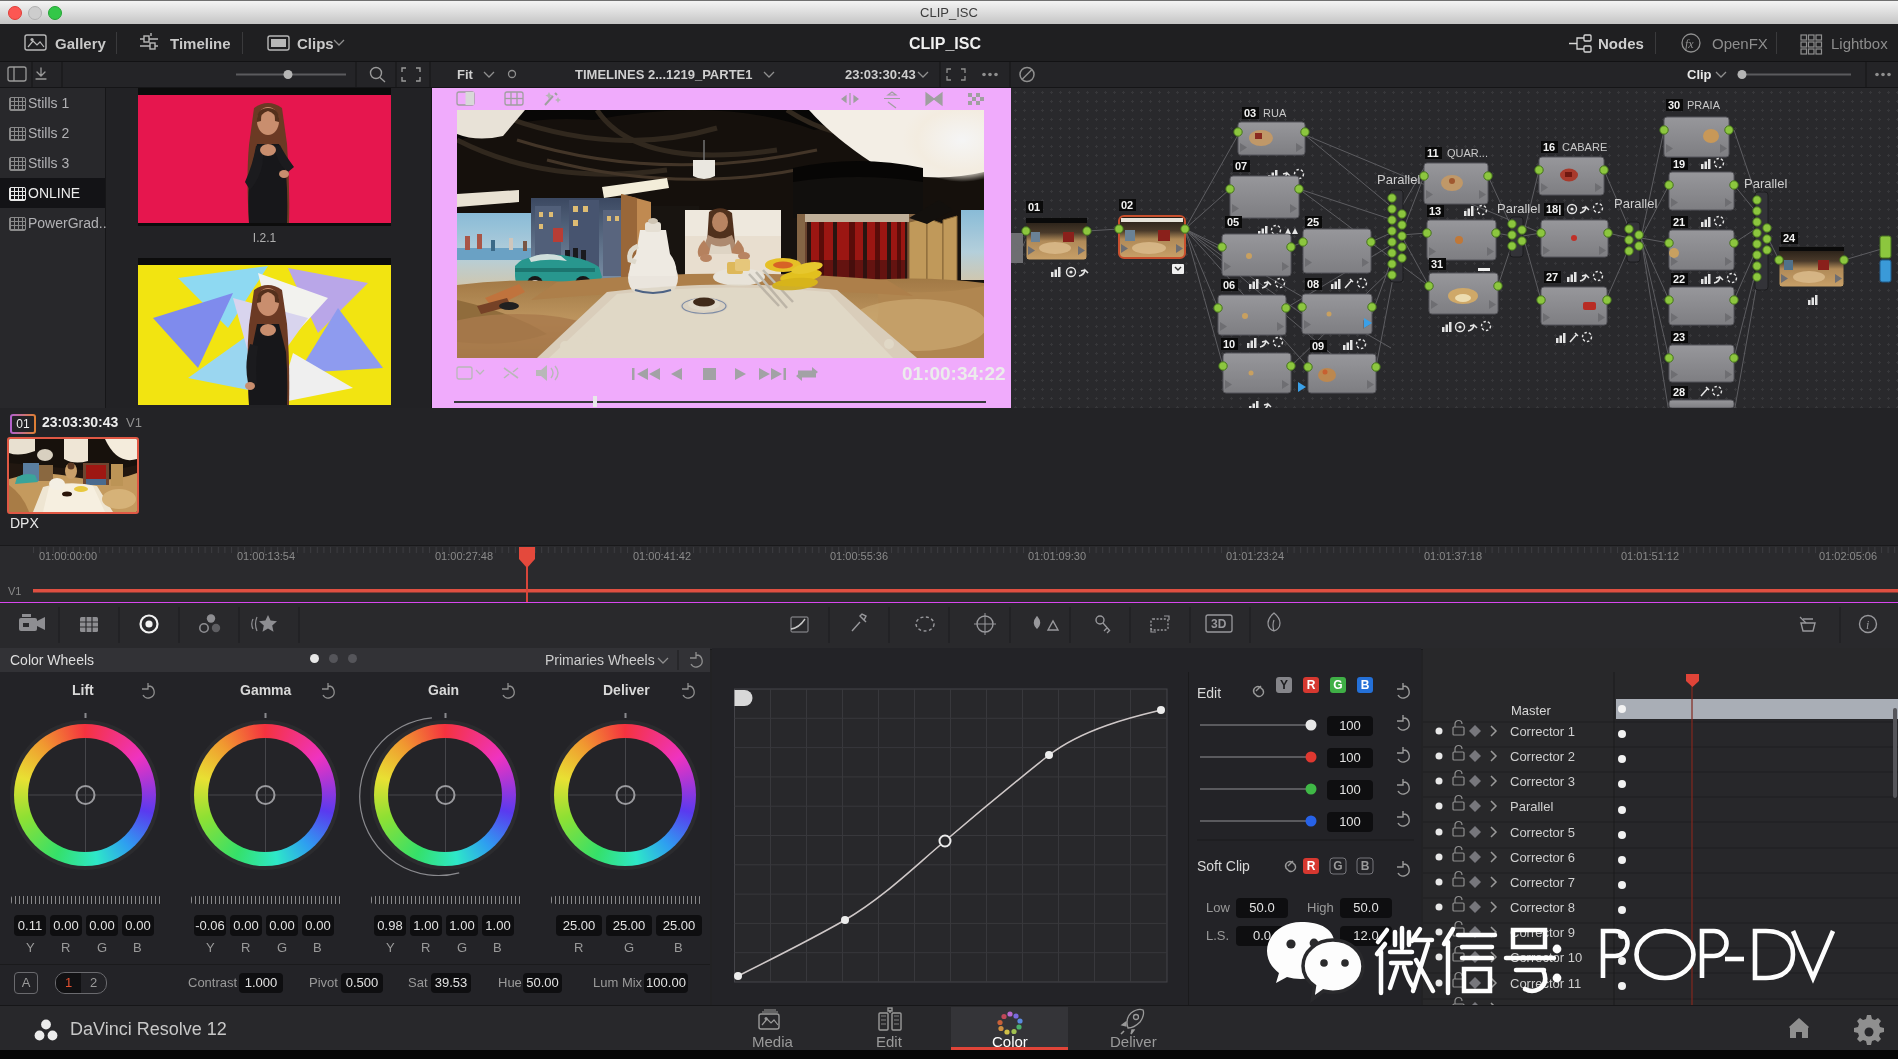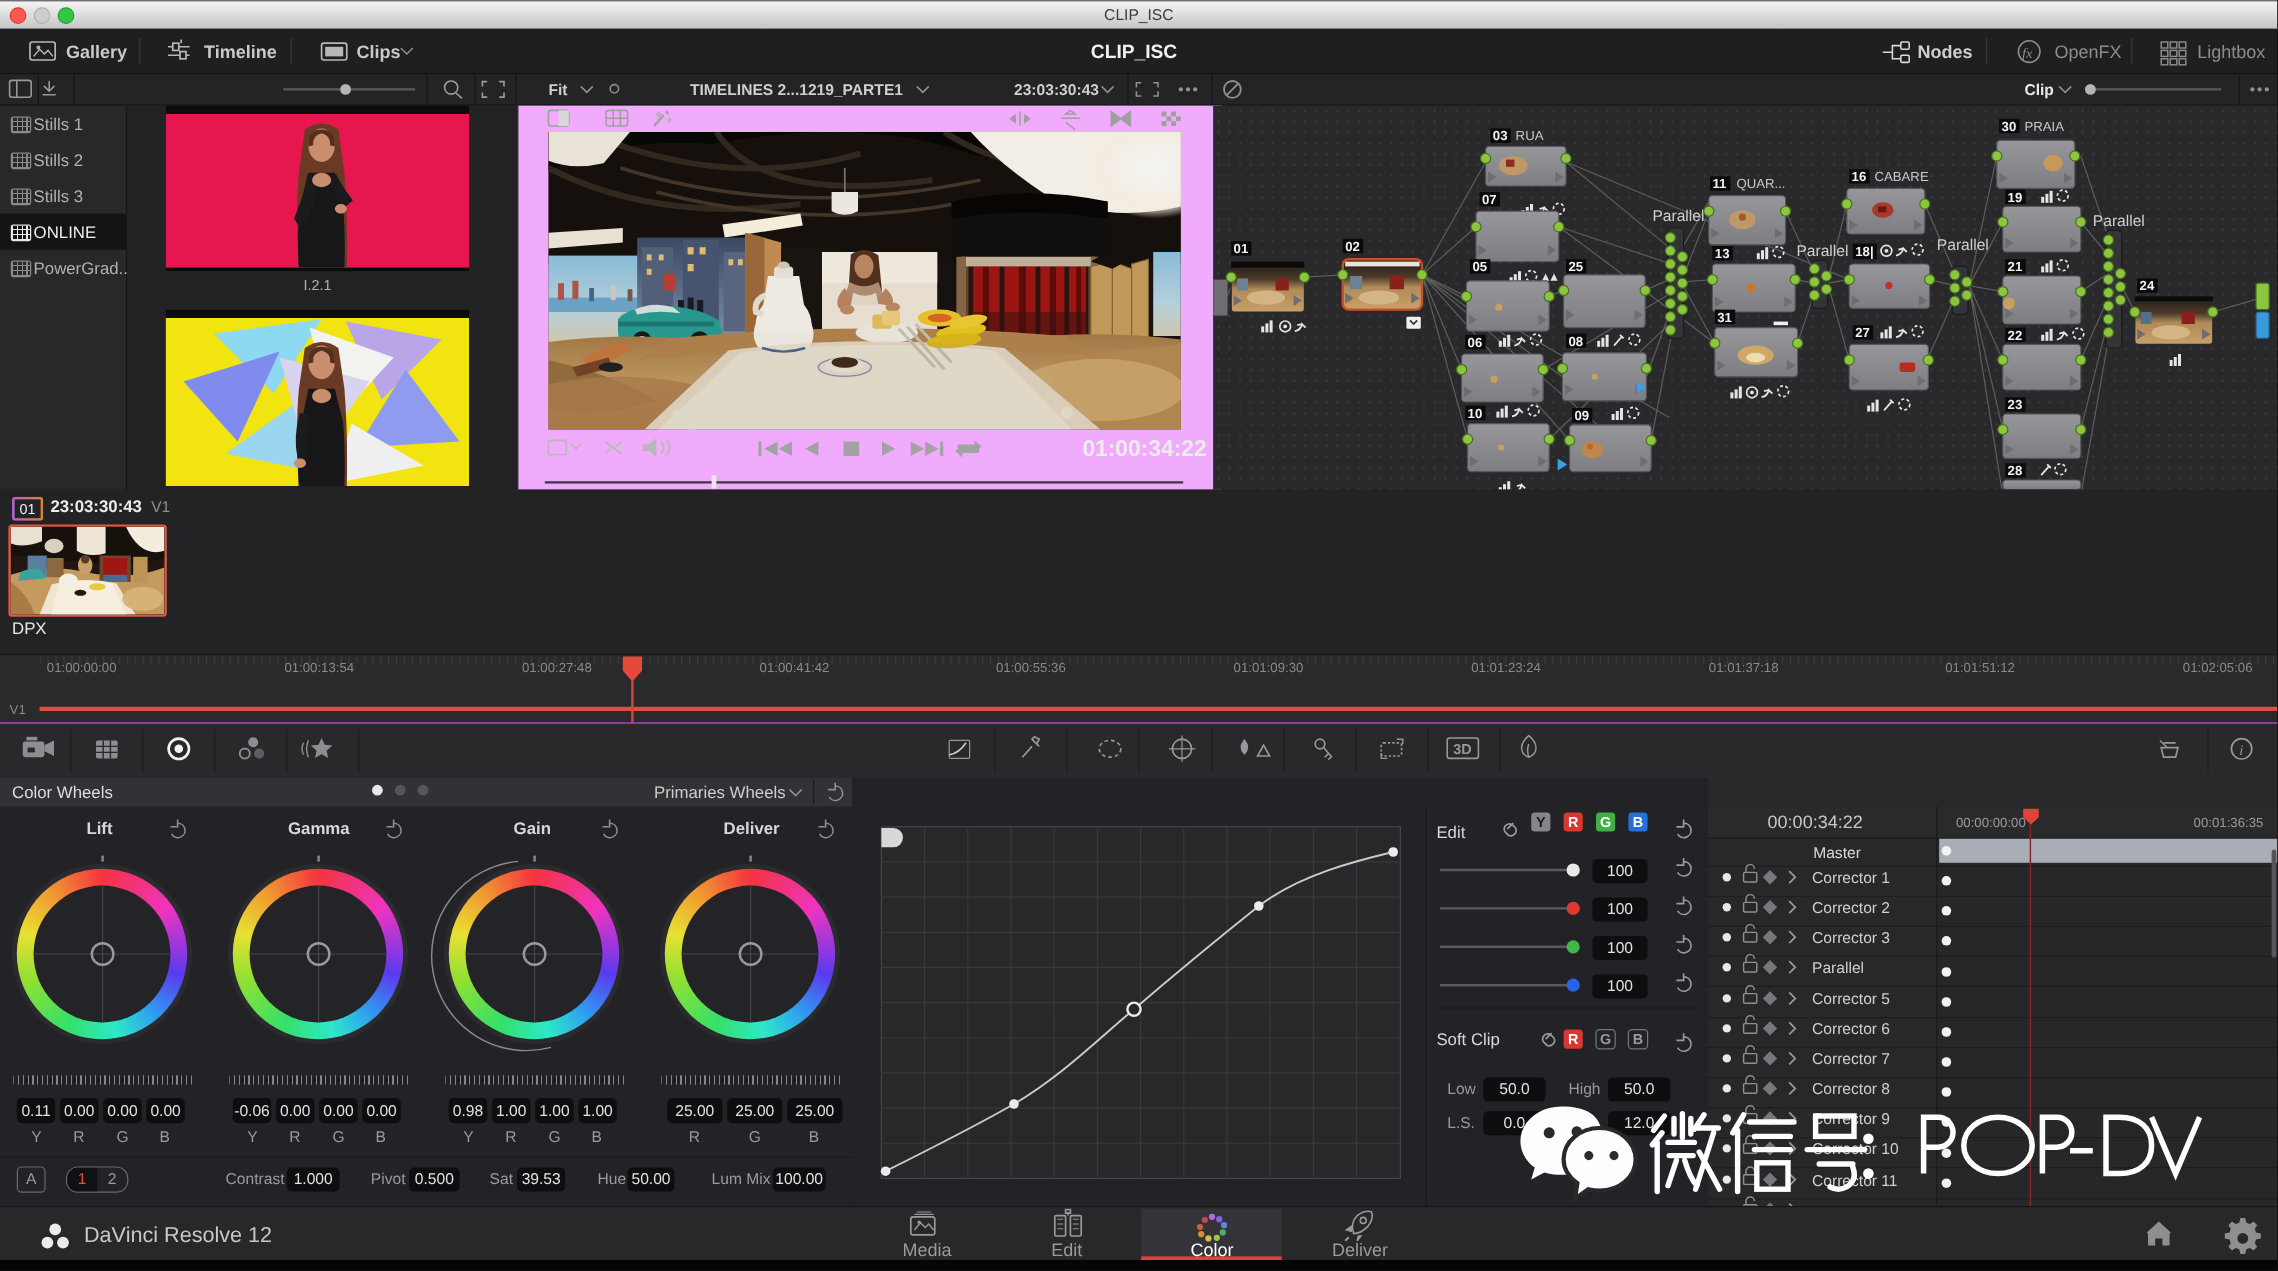--- a/index.html
+++ b/index.html
@@ -1145,25 +1145,20 @@
     <div class="glabel" style="left:494px;top:252px;">Low</div>
     <div class="numbox" style="left:524px;top:250px;width:52px;height:20px;line-height:20px;">50.0</div>
     <div class="glabel" style="left:595px;top:252px;">High</div>
     <div class="numbox" style="left:628px;top:250px;width:52px;height:20px;line-height:20px;">50.0</div>
     <div class="glabel" style="left:494px;top:280px;">L.S.</div>
     <div class="numbox" style="left:524px;top:278px;width:52px;height:20px;line-height:20px;">0.0</div>
     <div class="numbox" style="left:628px;top:278px;width:52px;height:20px;line-height:20px;">12.0</div>
   </div>
 
   <div id="kfpanel" class="abs">
-    <div class="abs" style="left:0;top:24px;width:475px;height:26px;background:#2a2a2d;border-bottom:1px solid #1e1e20;">
-      <span class="abs" style="left:50px;top:5px;color:#c8c8c8;font-size:15px;">00:00:34:22</span>
-      <span class="abs" style="left:207px;top:8px;color:#9a9a9a;font-size:11px;">00:00:00:00</span>
-      <span class="abs" style="left:405px;top:8px;color:#9a9a9a;font-size:11px;">00:01:36:35</span>
-    </div>
     <svg width="475" height="333" style="position:absolute;left:0;top:24px;">
       <rect x="193" y="26" width="282" height="302" fill="#27272a"></rect>
       <g stroke="#1e1e20" stroke-width="1">
         <line x1="0" y1="50" x2="475" y2="50"></line>
           <line x1="0" y1="75" x2="475" y2="75"></line>
         <line x1="0" y1="100" x2="475" y2="100"></line>
           <line x1="0" y1="125" x2="475" y2="125"></line>
         <line x1="0" y1="150" x2="475" y2="150"></line>
           <line x1="0" y1="176" x2="475" y2="176"></line>
         <line x1="0" y1="201" x2="475" y2="201"></line>

